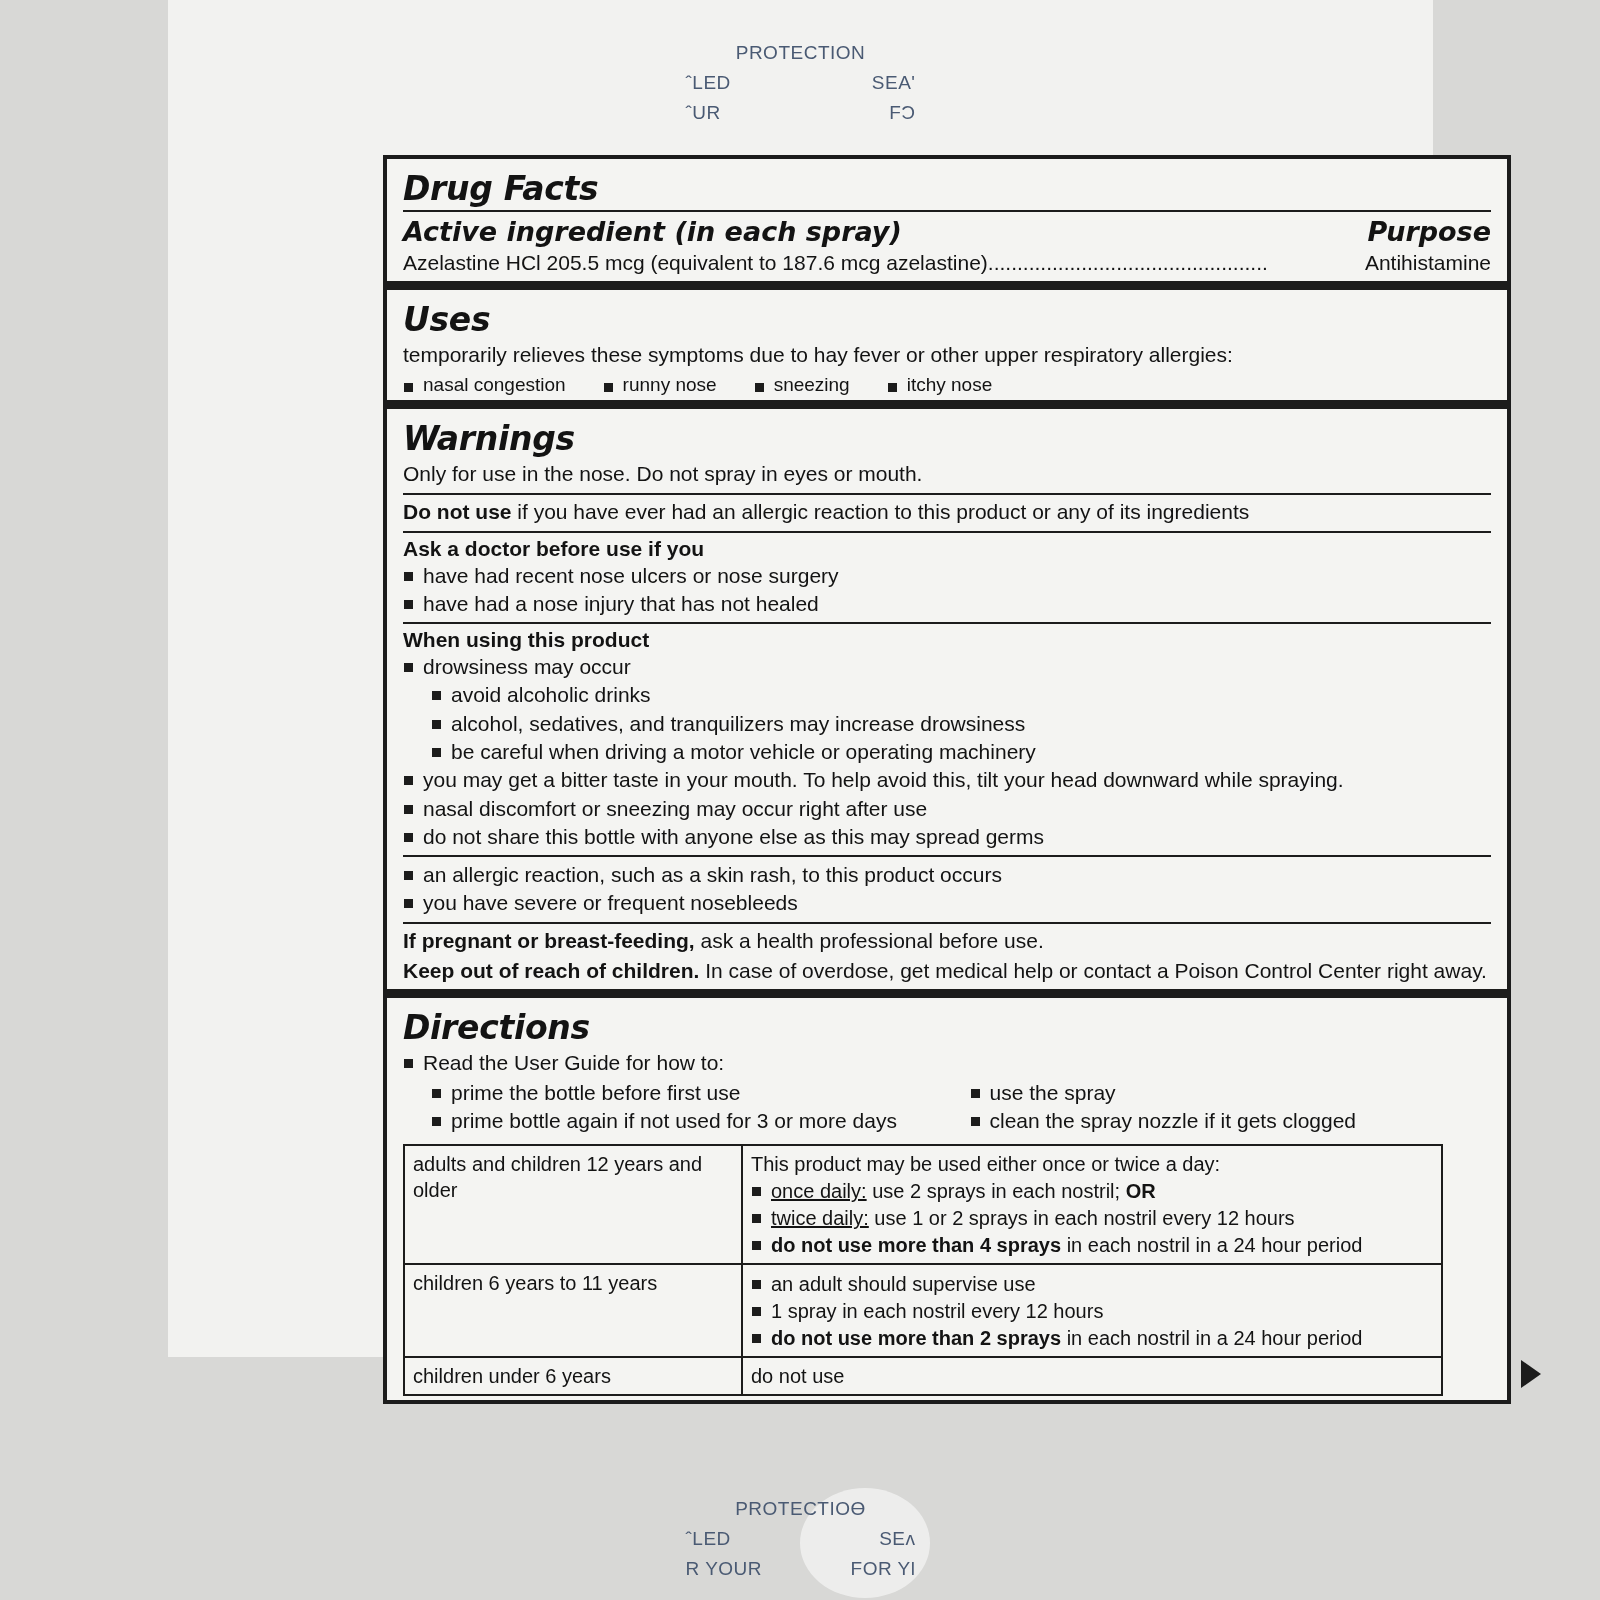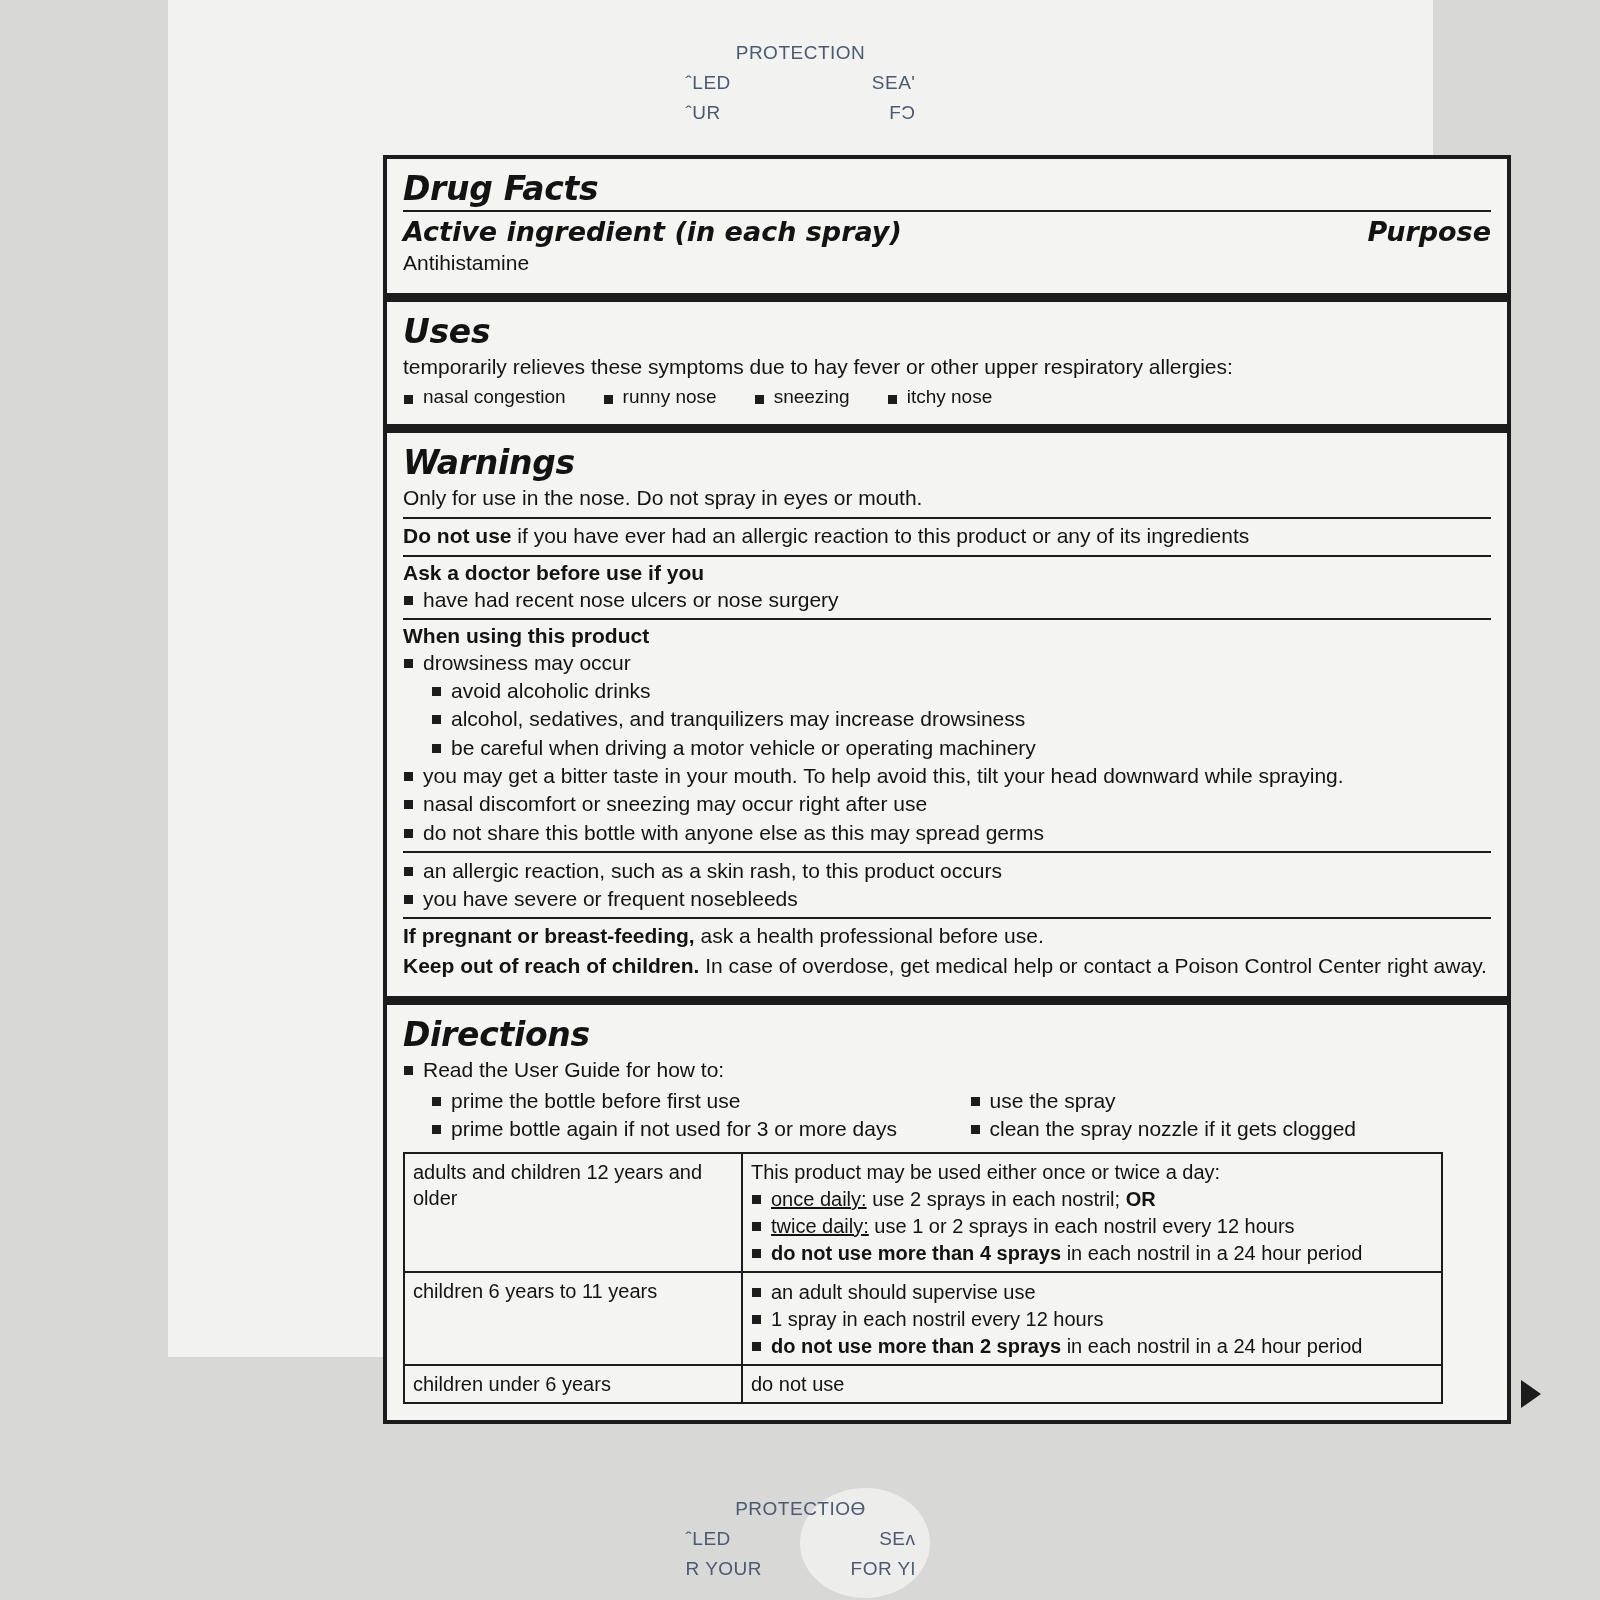--- a/index.html
+++ b/index.html
@@ -52,21 +52,21 @@
     position: absolute;
     left: 215px;
     top: 155px;
     width: 1128px;
     border: 4px solid #1c1c1c;
     background: #f4f4f2;
     box-sizing: border-box;
     color: #131313;
   }
   .sec {
-    padding: 4px 16px 16px 16px;
+    padding: 4px 16px 4px 16px;
   }
   .sec.thickbar {
     border-top: 9px solid #1c1c1c;
   }
   .title {
     font-family: "DejaVu Sans", sans-serif;
     font-weight: bold;
     font-style: italic;
     font-size: 33px;
     letter-spacing: -0.3px;
@@ -195,20 +195,21 @@
   <div class="facts">
 
     <div class="sec">
       <div class="title">Drug Facts</div>
       <div class="hrule"></div>
       <div class="ai-row">
         <span>Active ingredient (in each spray)</span>
         <span>Purpose</span>
       </div>
       <div class="body-text" style="display:flex; justify-content:space-between; align-items:baseline;">
+        <span>Azelastine HCl 205.5 mcg (equivalent to 187.6 mcg azelastine)................................................</span>
         <span>Antihistamine</span>
       </div>
     </div>
 
     <div class="sec thickbar">
       <div class="title">Uses</div>
       <div class="body-text">temporarily relieves these symptoms due to hay fever or other upper respiratory allergies:</div>
       <div class="bullets">
         <span class="bullet">nasal congestion</span>
         <span class="bullet">runny nose</span>
@@ -220,20 +221,21 @@
     <div class="sec thickbar">
       <div class="title">Warnings</div>
       <div class="body-text">Only for use in the nose. Do not spray in eyes or mouth.</div>
       <div class="thinline"></div>
       <div class="body-text">
         <span class="bold">Do not use</span><span> if you have ever had an allergic reaction to this product or any of its ingredients</span>
       </div>
       <div class="thinline"></div>
       <div class="subhead">Ask a doctor before use if you</div>
       <div class="li">have had recent nose ulcers or nose surgery</div>
+      <div class="li">have had a nose injury that has not healed</div>
       <div class="thinline"></div>
       <div class="subhead">When using this product</div>
       <div class="li">drowsiness may occur</div>
       <div class="li sub">avoid alcoholic drinks</div>
       <div class="li sub">alcohol, sedatives, and tranquilizers may increase drowsiness</div>
       <div class="li sub">be careful when driving a motor vehicle or operating machinery</div>
       <div class="li">you may get a bitter taste in your mouth. To help avoid this, tilt your head downward while spraying.</div>
       <div class="li">nasal discomfort or sneezing may occur right after use</div>
       <div class="li">do not share this bottle with anyone else as this may spread germs</div>
       <div class="thinline"></div>

